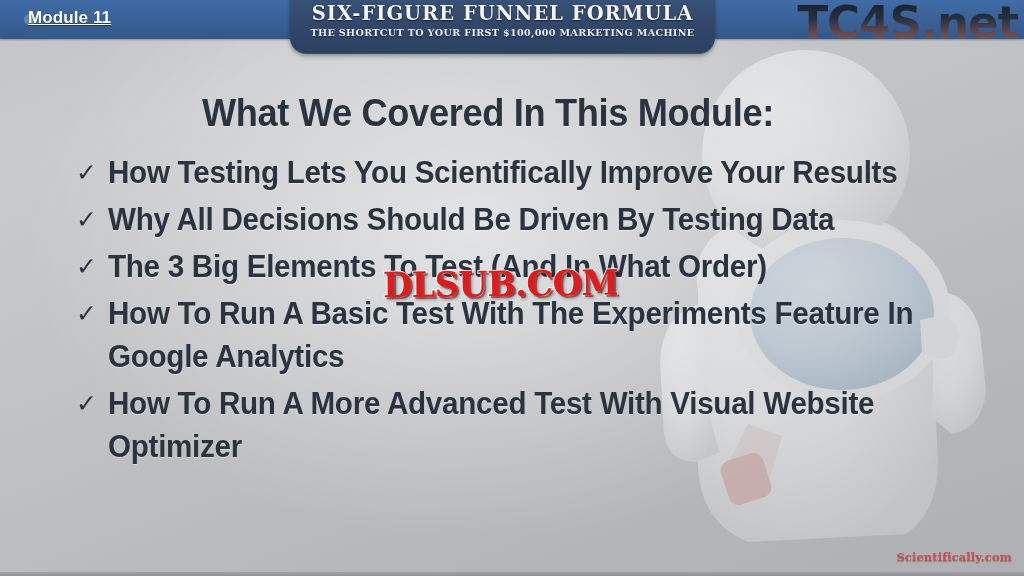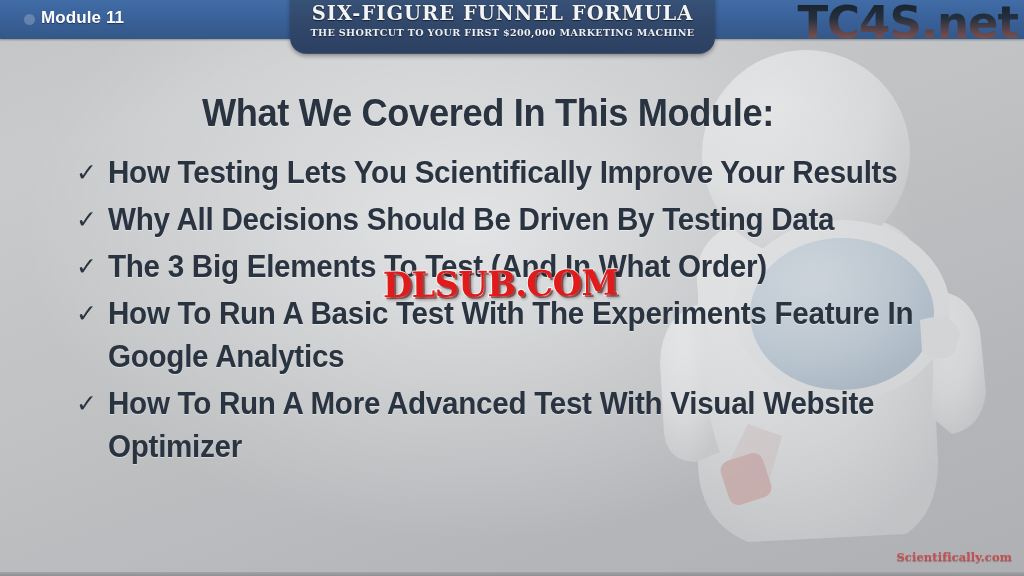--- a/index.html
+++ b/index.html
@@ -37,25 +37,26 @@
     background:linear-gradient(180deg,#416ca6 0%,#3a6199 48%,#335789 100%);
     box-shadow:0 1px 2px rgba(0,0,0,0.30);
     z-index:5;
   }
   .header-dot {
     position:absolute; left:24px; top:14px;
     width:11px; height:11px; border-radius:50%;
     background:rgba(255,255,255,0.22);
   }
   .module-label {
-    position:absolute; left:41px; top:8px;
+    position:absolute; left:28px; top:8px;
     font-size:17px; font-weight:bold; color:#ffffff;
     letter-spacing:0.1px;
     text-shadow:0 1px 1px rgba(0,0,0,0.45);
     z-index:6;
+    text-decoration:underline;
   }
 
   
   .logo-banner {
     position:absolute; left:290px; top:-8px;
     width:425px; height:62px;
     background:linear-gradient(180deg,#39557c 0%,#32496c 45%,#2c4061 100%);
     border-bottom-left-radius:16px;
     border-bottom-right-radius:16px;
     box-shadow:0 2px 4px rgba(0,0,0,0.35), inset 0 -1px 0 rgba(255,255,255,0.08);
@@ -214,21 +215,21 @@
     </svg>
   </div>
 
   <div class="header-bar">
     <span class="header-dot"></span>
   </div>
   <div class="module-label">Module 11</div>
 
   <div class="logo-banner">
     <div class="logo-title">SIX-FIGURE FUNNEL FORMULA</div>
-    <div class="logo-sub">THE SHORTCUT TO YOUR FIRST $200,000 MARKETING MACHINE</div>
+    <div class="logo-sub">THE SHORTCUT TO YOUR FIRST $100,000 MARKETING MACHINE</div>
   </div>
 
   <div class="tc4s">TC4S.net</div>
 
   <div class="content">
     <div class="slide-title">What We Covered In This Module:</div>
 
     <div class="bullets">
       <div class="bullet">
         <span class="bullet-mark">✓</span>

